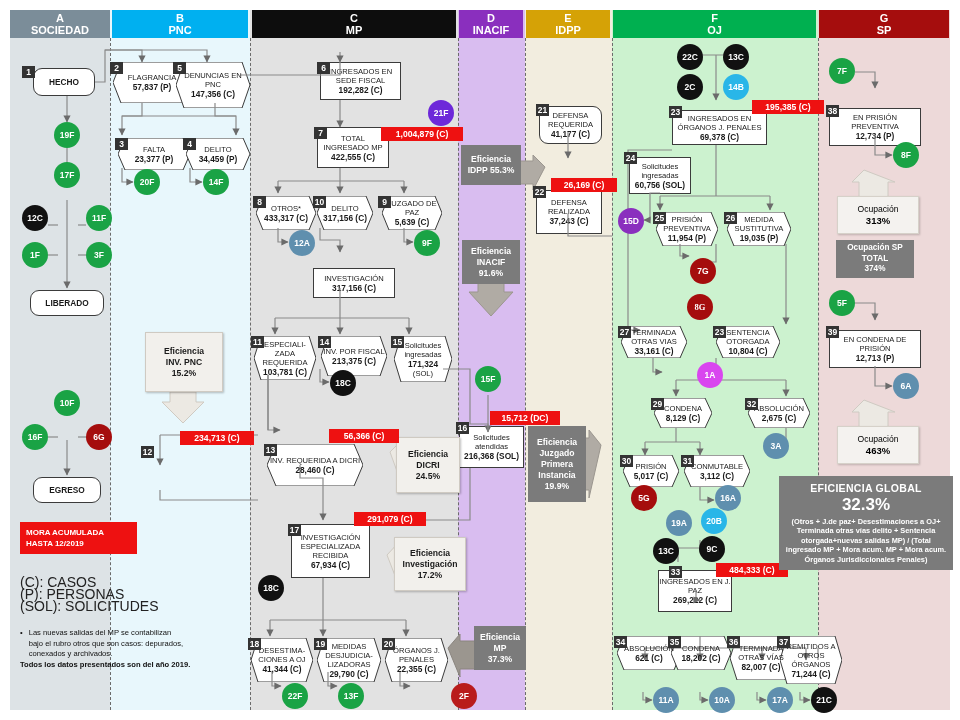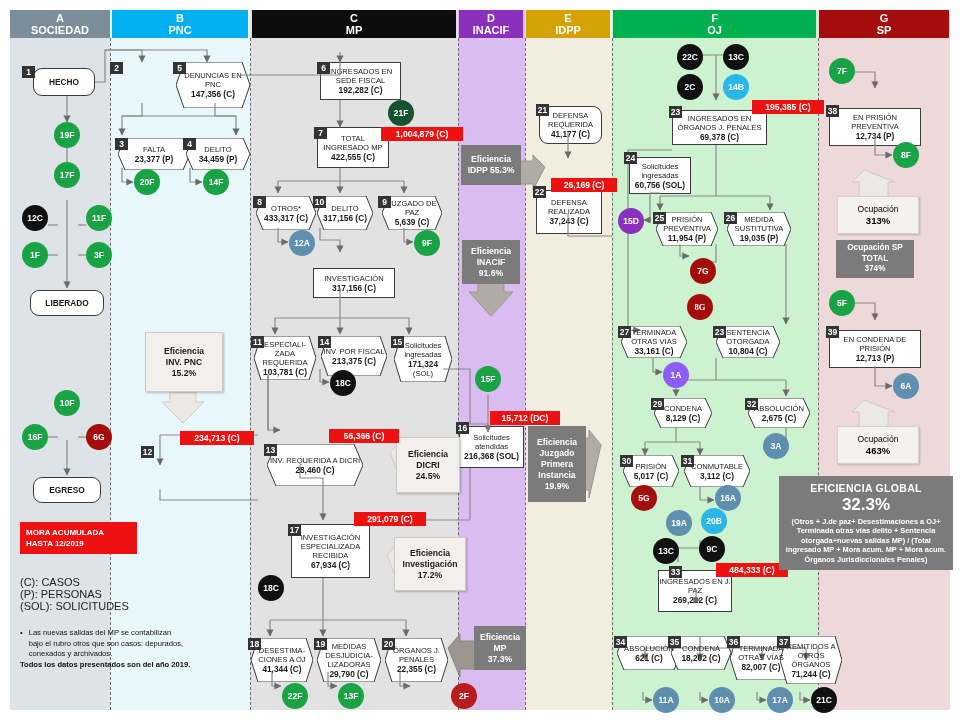--- a/index.html
+++ b/index.html
@@ -30,21 +30,21 @@
           display:flex;justify-content:center;align-items:center;z-index:6;padding:0 3px;white-space:nowrap;}
   .effbox{position:absolute;background:#f2f0ec;border:1px solid #cfcac2;color:#1a1a1a;
           font-weight:bold;font-size:8.6px;line-height:11px;text-align:center;
           display:flex;flex-direction:column;justify-content:center;align-items:center;z-index:5;
           box-shadow:1px 1px 2px rgba(0,0,0,.25);}
   .effgray{position:absolute;background:#7b7b7b;color:#fff;font-weight:bold;font-size:8.6px;
            line-height:11px;text-align:center;display:flex;flex-direction:column;
            justify-content:center;align-items:center;z-index:5;}
   .mora{position:absolute;background:#ee1111;color:#fff;font-weight:bold;font-size:8px;line-height:11px;
         padding:5px 6px;z-index:5;}
-  .legend{position:absolute;font-size:11px;line-height:12px;color:#222;z-index:5;}
+  .legend{position:absolute;font-size:14px;line-height:12px;color:#222;z-index:5;}
   .note{position:absolute;font-size:7.6px;line-height:10.5px;color:#111;z-index:5;}
   .globalbox{position:absolute;background:#7b7b7b;color:#fff;text-align:center;z-index:8;padding:6px 5px;}
   .globalbox .gt{font-size:10.5px;font-weight:bold;letter-spacing:.3px;}
   .globalbox .gv{font-size:17px;font-weight:bold;margin:1px 0 2px;}
   .globalbox .gd{font-size:7.4px;line-height:9.4px;font-weight:bold;}
   .occ{position:absolute;background:#f4f2ef;border:1px solid #d6d1c9;text-align:center;
        font-size:8.6px;line-height:11px;z-index:5;display:flex;flex-direction:column;
        justify-content:center;align-items:center;box-shadow:1px 1px 2px rgba(0,0,0,.2);}
   .occ .ov{font-weight:bold;font-size:9.5px;}
   .occtot{position:absolute;background:#7b7b7b;color:#fff;text-align:center;font-size:8.2px;
@@ -297,20 +297,29 @@
       <span>
         <span>Las nuevas salidas del MP se contabilizan</span><br>
         <span>bajo el rubro otros que son casos: depurados,</span><br>
         <span>conexados y archivados.</span>
       </span>
     </div>
     <div style="font-weight:bold;">Todos los datos presentados son del año 2019.</div>
   </div>
 
   <div class="badge" style="left:110px;top:62px;">2</div>
+  <div class="node hex" style="left:113px;top:62px;width:78px;height:41px;">
+    <svg class="hexbg" viewBox="0 0 78 41" preserveAspectRatio="none">
+        <polygon points="8,0 70,0 78,20.5 70,41 8,41 0,20.5" fill="#fff" stroke="#3b3b3b" stroke-width="1"></polygon>
+      </svg>
+    <div class="hexin">
+      <div class="ttl">FLAGRANCIA</div>
+      <div class="val">57,837 (P)</div>
+    </div>
+  </div>
 
   <div class="badge" style="left:173px;top:62px;">5</div>
   <div class="node hex" style="left:176px;top:62px;width:74px;height:46px;">
     <svg class="hexbg" viewBox="0 0 74 46" preserveAspectRatio="none">
         <polygon points="8,0 66,0 74,23 66,46 8,46 0,23" fill="#fff" stroke="#3b3b3b" stroke-width="1"></polygon>
       </svg>
     <div class="hexin">
       <div class="ttl">DENUNCIAS EN PNC</div>
       <div class="val">147,356 (C)</div>
     </div>
@@ -352,21 +361,21 @@
   </div>
 
   <div class="redtag" style="left:180px;top:431px;width:68px;height:14px;">234,713 (C)</div>
   <div class="badge" style="left:141px;top:446px;">12</div>
 
   <div class="badge" style="left:317px;top:62px;">6</div>
   <div class="node" style="left:320px;top:62px;width:81px;height:38px;">
     <div class="ttl">INGRESADOS EN SEDE FISCAL</div>
     <div class="val">192,282 (C)</div>
   </div>
-  <div class="circ" style="left:388px;top:100px;width:26px;height:26px;background:#14532d;text-align:right;">
+  <div class="circ" style="left:428px;top:100px;width:26px;height:26px;background:#6d28d9;text-align:right;">
     <span>21F</span>
     </div>
 
   <div class="redtag" style="left:381px;top:127px;width:76px;height:14px;">1,004,879 (C)</div>
   <div class="badge" style="left:314px;top:127px;">7</div>
   <div class="node" style="left:317px;top:127px;width:72px;height:41px;">
     <div class="ttl">TOTAL INGRESADO MP</div>
     <div class="val">422,555 (C)</div>
   </div>
 
@@ -652,21 +661,21 @@
   <div class="node hex" style="left:716px;top:326px;width:64px;height:32px;">
     <svg class="hexbg" viewBox="0 0 64 32" preserveAspectRatio="none">
         <polygon points="7,0 57,0 64,16 57,32 7,32 0,16" fill="#fff" stroke="#3b3b3b" stroke-width="1"></polygon>
       </svg>
     <div class="hexin">
       <div class="ttl">SENTENCIA OTORGADA</div>
       <div class="val">10,804 (C)</div>
     </div>
   </div>
 
-  <div class="circ" style="left:663px;top:362px;width:26px;height:26px;background:#8b5cf6;">
+  <div class="circ" style="left:697px;top:362px;width:26px;height:26px;background:#d946ef;">
     <span>1A</span>
     </div>
 
   <div class="badge" style="left:651px;top:398px;">29</div>
   <div class="node hex" style="left:654px;top:398px;width:58px;height:30px;">
     <svg class="hexbg" viewBox="0 0 58 30" preserveAspectRatio="none">
         <polygon points="7,0 51,0 58,15 51,30 7,30 0,15" fill="#fff" stroke="#3b3b3b" stroke-width="1"></polygon>
       </svg>
     <div class="hexin">
       <div class="ttl">CONDENA</div>

